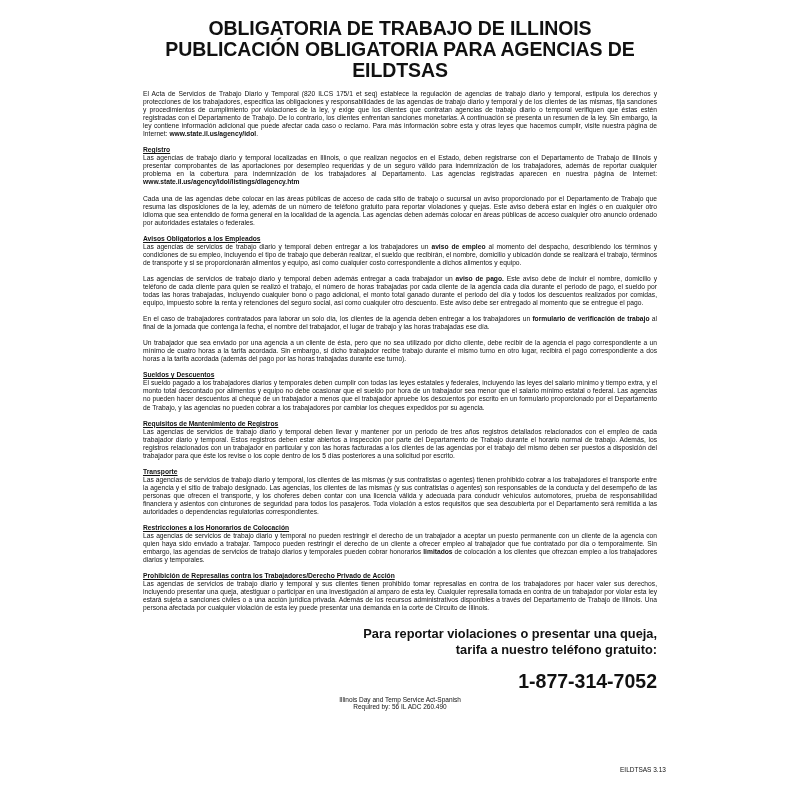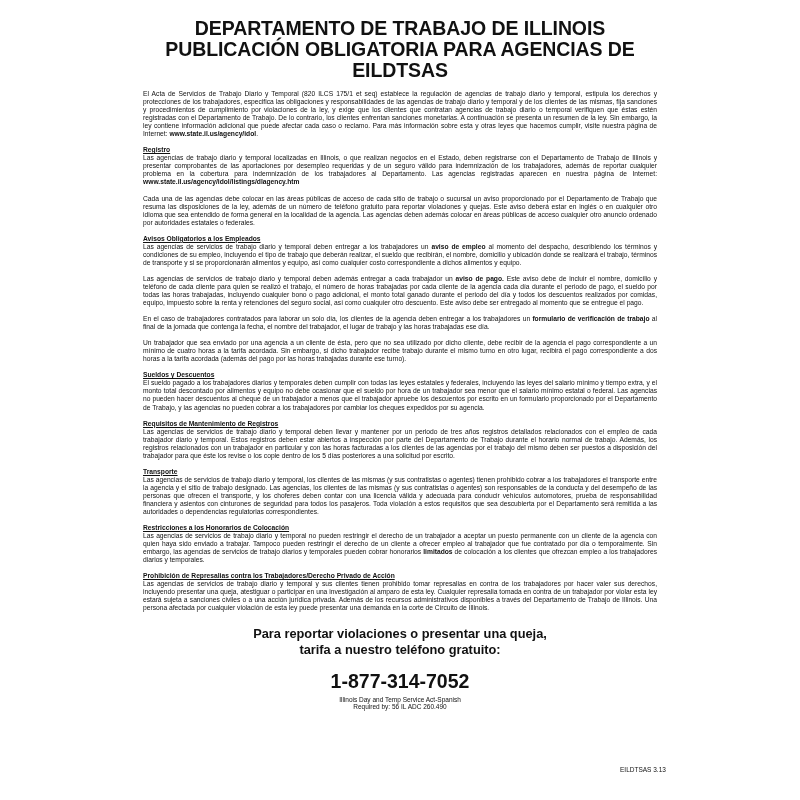--- a/index.html
+++ b/index.html
@@ -5,31 +5,31 @@
   html, body { margin: 0; padding: 0; background: #ffffff; }
   body { width: 800px; height: 800px; overflow: hidden; position: relative; font-family: "Liberation Sans", sans-serif; color: #111; }
   .poster { position: absolute; left: 143px; top: 18px; width: 514px; }
   .title { text-align: center; font-weight: bold; font-size: 19.5px; line-height: 21px; color: #111; margin: 0; letter-spacing: -0.1px; }
   .intro { margin-top: 9px; }
   p { margin: 0; font-size: 6.7px; line-height: 8.05px; text-align: justify; }
   .section { margin-top: 8px; }
   .section + .para, .para { margin-top: 8px; }
   .heading { font-weight: bold; text-decoration: underline; font-size: 6.7px; line-height: 8.05px; display: block; }
   b { font-weight: bold; }
-  .footer-call { text-align: center; font-weight: bold; font-size: 12.8px; line-height: 16px; margin-top: 13px; }
-  .phone { text-align: center; font-weight: bold; font-size: 19.5px; line-height: 22px; margin-top: 12px; }
+  .footer-call { text-align: right; font-weight: bold; font-size: 12.8px; line-height: 16px; margin-top: 13px; }
+  .phone { text-align: right; font-weight: bold; font-size: 19.5px; line-height: 22px; margin-top: 12px; }
   .reqs { text-align: center; font-size: 6.5px; line-height: 7.5px; margin-top: 4px; }
   .code { position: absolute; left: 620px; top: 766px; font-size: 6.5px; }
 </style>
 </head>
 <body>
 
 <div class="poster">
   <h1 class="title">
-    <span>DEPARTAMENTO DE TRABAJO DE ILLINOIS</span><br>
+    <span>OBLIGATORIA DE TRABAJO DE ILLINOIS</span><br>
     <span>PUBLICACIÓN OBLIGATORIA PARA AGENCIAS DE EILDTSAS</span><br>
   </h1>
 
   <p class="intro"><span>El Acta de Servicios de Trabajo Diario y Temporal (820 ILCS 175/1 et seq) establece la regulación de agencias de trabajo diario y temporal, estipula los derechos y protecciones de los trabajadores, especifica las obligaciones y responsabilidades de las agencias de trabajo diario y temporal y de los clientes de las mismas, fija sanciones y procedimientos de cumplimiento por violaciones de la ley, y exige que los clientes que contratan agencias de trabajo diario o temporal verifiquen que éstas estén registradas con el Departamento de Trabajo.  De lo contrario, los clientes enfrentan sanciones monetarias.  A continuación se presenta un resumen de la ley.  Sin embargo, la ley contiene información adicional que puede afectar cada caso o reclamo.  Para más información sobre esta y otras leyes que hacemos cumplir, visite nuestra página  de Internet: </span><b>www.state.il.us/agency/idol</b><span>.</span></p>
 
   <div class="section">
     <span class="heading">Registro</span>
     <p><span>Las agencias de trabajo diario y temporal localizadas en Illinois, o que realizan negocios en el Estado, deben registrarse con el Departamento de Trabajo de Illinois y presentar comprobantes de las aportaciones por desempleo requeridas y de un seguro válido para indemnización de los trabajadores, además de reportar cualquier problema en la cobertura para indemnización de los trabajadores al Departamento.  Las agencias registradas aparecen en nuestra página de Internet: </span><b>www.state.il.us/agency/idol/listings/dlagency.htm</b></p>
     <p class="para">Cada una de las agencias debe colocar en las áreas públicas de acceso de cada sitio de trabajo o sucursal un aviso proporcionado por el Departamento de Trabajo que resuma las disposiciones de la ley, además de un número de teléfono gratuito para reportar violaciones y quejas.  Este aviso deberá estar en inglés o en cualquier otro idioma que sea entendido de forma general en la localidad de la agencia.  Las agencias deben además colocar en áreas públicas de acceso cualquier otro anuncio ordenado por autoridades estatales o federales.</p>
   </div>

